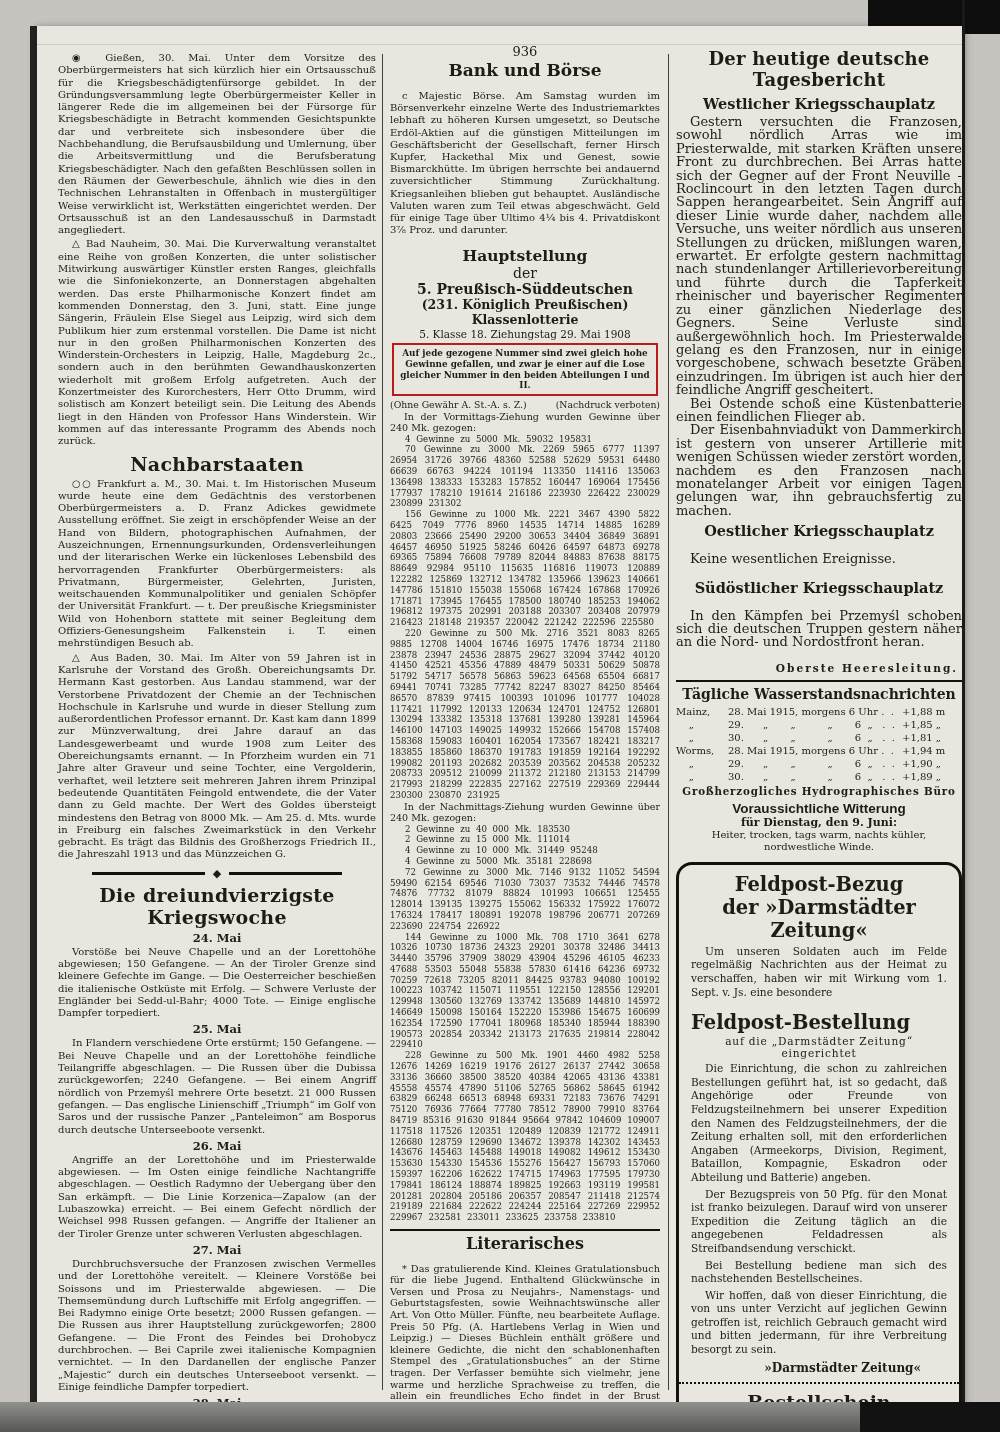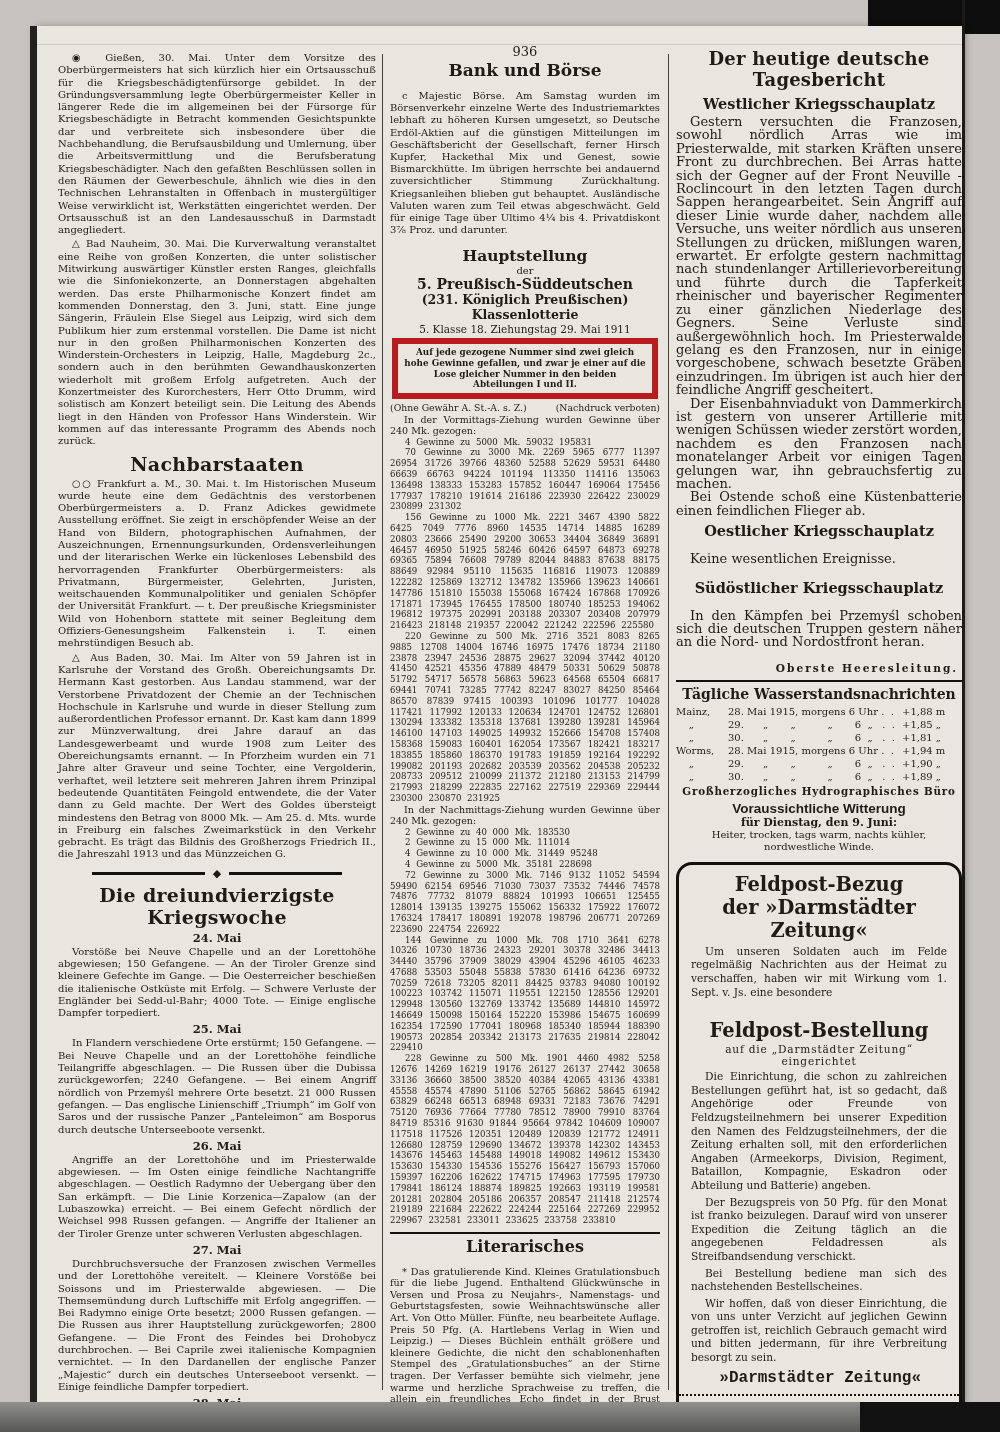--- a/index.html
+++ b/index.html
@@ -29,25 +29,25 @@
   .datehead{font-size:11.5px;font-weight:bold;text-align:center;margin:3px 0 1px;}
   .orn{display:flex;align-items:center;margin:8px 34px 2px;}
   .orn .bar{flex:1;height:3px;background:#13110d;}
   .orn .dia{margin:0 8px;font-size:11px;line-height:10px;}
 
   
   .pagenum{text-align:center;font-size:13px;margin:0 0 1px;}
   h2.bank{font-size:17px;font-weight:bold;text-align:center;margin:0 0 3px;}
   .b-para{font-size:10px;line-height:12.2px;text-align:justify;text-indent:12px;}
   .lot-title{font-size:15.5px;font-weight:bold;text-align:center;margin:8px 0 0;}
-  .lot-der{font-size:10px;text-align:center;}
+  .lot-der{font-size:14px;text-align:center;}
   .lot-sub1{font-size:14px;font-weight:bold;text-align:center;line-height:16px;}
   .lot-sub2{font-size:12.5px;font-weight:bold;text-align:center;line-height:15px;}
   .lot-sub3{font-size:10.5px;text-align:center;margin:1px 0 3px;}
-  .lot-box{border:6px solid #b91c1c;padding:3px 6px;margin:2px 2px 3px;font-size:8.8px;font-weight:bold;
+  .lot-box{border:2px solid #b91c1c;padding:3px 6px;margin:2px 2px 3px;font-size:8.8px;font-weight:bold;
            text-align:center;line-height:10.6px;}
   .lot-meta{display:flex;justify-content:space-between;font-size:9.3px;margin-bottom:1px;}
   .lot-intro{font-size:9.5px;line-height:11.4px;text-indent:14px;text-align:justify;}
   .lotto-group{font-size:8.6px;line-height:10.8px;text-align:justify;text-indent:15px;word-spacing:3px;}
   .hrule{height:2px;background:#13110d;border:0;margin:6px 0 3px;}
   h2.lit{font-size:16px;font-weight:bold;text-align:center;margin:1px 0 2px;}
   .lit-para{font-size:9.7px;line-height:11.6px;text-align:justify;text-indent:12px;}
 
   
   h1.tages{font-size:18px;font-weight:bold;text-align:center;margin:0 0 2px;letter-spacing:.2px;}
@@ -63,23 +63,23 @@
   .wval{width:60px;text-align:left;}
   .wsrc{text-align:center;font-weight:bold;font-size:10.3px;letter-spacing:.8px;margin:2px 0 4px;}
   h3.witter{font-size:13.5px;font-weight:bold;text-align:center;margin:3px 0 0;font-family:"Liberation Sans",sans-serif;}
   .witter-sub{text-align:center;font-weight:bold;font-size:11px;line-height:13px;}
   .witter-text{font-size:10px;text-align:center;line-height:12.5px;}
 
   
   .fbox{border:3px solid #13110d;border-radius:16px;padding:8px 12px 10px;margin-top:8px;}
   .f-h1{font-size:19.5px;font-weight:bold;text-align:center;line-height:23px;}
   .f-para{font-size:10.6px;line-height:13.6px;text-align:justify;text-indent:14px;margin-top:3px;}
-  .f-h2{font-size:19.5px;font-weight:bold;text-align:center;margin:20px 0 1px;}
+  .f-h2{font-size:19.5px;font-weight:bold;margin:12px 0 1px;}
   .f-sub{font-size:10.6px;text-align:center;letter-spacing:.8px;margin-bottom:2px;}
-  .f-sig{text-align:right;font-weight:bold;font-size:16px;padding-right:26px;margin-top:4px;font-family:Liberation Mono, monospace;}
+  .f-sig{text-align:right;font-weight:bold;font-size:12px;padding-right:26px;margin-top:4px;}
   .f-dots{border-top:2px dotted #13110d;margin:7px -12px 7px;}
   .bs-h1{font-size:19px;font-weight:bold;text-align:center;margin:1px 0 4px;}
   .bs-line{font-size:11.3px;line-height:15px;}
   .bs-row{display:flex;align-items:flex-end;font-size:11.3px;font-weight:bold;margin-top:8px;white-space:nowrap;}
   .fill{flex:1;border-bottom:1.5px dotted #55503f;height:13px;margin:0 3px;min-width:14px;}
 </style>
 </head>
 <body>
 
 <div class="canvas">
@@ -134,21 +134,21 @@
     <h2 class="bank">Bank und Börse</h2>
     <p class="b-para">
       <span class="lead">c Majestic Börse.</span>
       <span>Am Samstag wurden im Börsenverkehr einzelne Werte des Industriemarktes lebhaft zu höheren Kursen umgesetzt, so Deutsche Erdöl-Aktien auf die günstigen Mitteilungen im Geschäftsbericht der Gesellschaft, ferner Hirsch Kupfer, Hackethal Mix und Genest, sowie Bismarckhütte. Im übrigen herrschte bei andauernd zuversichtlicher Stimmung Zurückhaltung. Kriegsanleihen blieben gut behauptet. Ausländische Valuten waren zum Teil etwas abgeschwächt. Geld für einige Tage über Ultimo 4¼ bis 4. Privatdiskont 3⅞ Proz. und darunter.</span>
     </p>
 
     <div class="lot-title">Hauptstellung</div>
     <div class="lot-der">der</div>
     <div class="lot-sub1">5. Preußisch-Süddeutschen</div>
     <div class="lot-sub2">(231. Königlich Preußischen) Klassenlotterie</div>
-    <div class="lot-sub3">5. Klasse   18. Ziehungstag   29. Mai 1911</div>
+    <div class="lot-sub3">5. Klasse   18. Ziehungstag   29. Mai 1908</div>
     <div class="lot-box">Auf jede gezogene Nummer sind zwei gleich hohe Gewinne gefallen, und zwar je einer auf die Lose gleicher Nummer in den beiden Abteilungen I und II.</div>
     <div class="lot-meta">
       <span>(Ohne Gewähr  A. St.-A. s. Z.)</span>
       <span>(Nachdruck verboten)</span>
     </div>
     <div class="lot-intro">In der Vormittags-Ziehung wurden Gewinne über 240 Mk. gezogen:</div>
     <div>
         <div class="lotto-group">4 Gewinne zu 5000 Mk.  59032  195831</div>
         <div class="lotto-group">70 Gewinne zu 3000 Mk. 2269 5965 6777 11397 26954 31726 39766 48360 52588 52629 59531 64480 66639 66763 94224 101194 113350 114116 135063 136498 138333 153283 157852 160447 169064 175456 177937 178210 191614 216186 223930 226422 230029 230899 231302</div>
         <div class="lotto-group">156 Gewinne zu 1000 Mk. 2221 3467 4390 5822 6425 7049 7776 8960 14535 14714 14885 16289 20803 23666 25490 29200 30653 34404 36849 36891 46457 46950 51925 58246 60426 64597 64873 69278 69365 75894 76608 79789 82044 84883 87638 88175 88649 92984 95110 115635 116816 119073 120889 122282 125869 132712 134782 135966 139623 140661 147786 151810 155038 155068 167424 167868 170926 171871 173945 176455 178500 180740 185253 194062 196812 197375 202991 203188 203307 203408 207979 216423 218148 219357 220042 221242 222596 225580</div>
@@ -172,22 +172,22 @@
       <span>Kleines Gratulationsbuch für die liebe Jugend. Enthaltend Glückwünsche in Versen und Prosa zu Neujahrs-, Namenstags- und Geburtstagsfesten, sowie Weihnachtswünsche aller Art. Von Otto Müller. Fünfte, neu bearbeitete Auflage. Preis 50 Pfg. (A. Hartlebens Verlag in Wien und Leipzig.) — Dieses Büchlein enthält größere und kleinere Gedichte, die nicht den schablonenhaften Stempel des „Gratulationsbuches“ an der Stirne tragen. Der Verfasser bemühte sich vielmehr, jene warme und herzliche Sprachweise zu treffen, die allein ein freundliches Echo findet in der Brust dessen, an den sie gerichtet ist und die in wohllautender, aber natürlicher Form wiedergibt, was im Herzen des gratulierenden Kindes lebt. Es ist auf alle Fälle und fast auf jedes Ereignis Bedacht genommen in dem Buche und es ist gewiß, daß sich dasselbe fort und fort in allen Kreisen Freunde erwerben wird.</span>
     </p>
 
   </div>
 
   <div class="col3">
     <h1 class="tages">Der heutige deutsche Tagesbericht</h1>
     <h3 class="theater">Westlicher Kriegsschauplatz</h3>
     <div>
         <div class="r-para">Gestern versuchten die Franzosen, sowohl nördlich Arras wie im Priesterwalde, mit starken Kräften unsere Front zu durchbrechen. Bei Arras hatte sich der Gegner auf der Front Neuville - Roclincourt in den letzten Tagen durch Sappen herangearbeitet. Sein Angriff auf dieser Linie wurde daher, nachdem alle Versuche, uns weiter nördlich aus unseren Stellungen zu drücken, mißlungen waren, erwartet. Er erfolgte gestern nachmittag nach stundenlanger Artillerievorbereitung und führte durch die Tapferkeit rheinischer und bayerischer Regimenter zu einer gänzlichen Niederlage des Gegners. Seine Verluste sind außergewöhnlich hoch. Im Priesterwalde gelang es den Franzosen, nur in einige vorgeschobene, schwach besetzte Gräben einzudringen. Im übrigen ist auch hier der feindliche Angriff gescheitert.</div>
+        <div class="r-para">Bei Ostende schoß eine Küstenbatterie einen feindlichen Flieger ab.</div>
         <div class="r-para">Der Eisenbahnviadukt von Dammerkirch ist gestern von unserer Artillerie mit wenigen Schüssen wieder zerstört worden, nachdem es den Franzosen nach monatelanger Arbeit vor einigen Tagen gelungen war, ihn gebrauchsfertig zu machen.</div>
-        <div class="r-para">Bei Ostende schoß eine Küstenbatterie einen feindlichen Flieger ab.</div>
       </div>
     <h3 class="theater">Oestlicher Kriegsschauplatz</h3>
     <p class="r-para">Keine wesentlichen Ereignisse.</p>
     <h3 class="theater">Südöstlicher Kriegsschauplatz</h3>
     <p class="r-para">In den Kämpfen bei Przemyśl schoben sich die deutschen Truppen gestern näher an die Nord- und Nordostfront heran.</p>
     <div class="sig">Oberste Heeresleitung.</div>
 
     <div class="hrule2"></div>
     <h3 class="wasser">Tägliche Wasserstandsnachrichten</h3>
 

